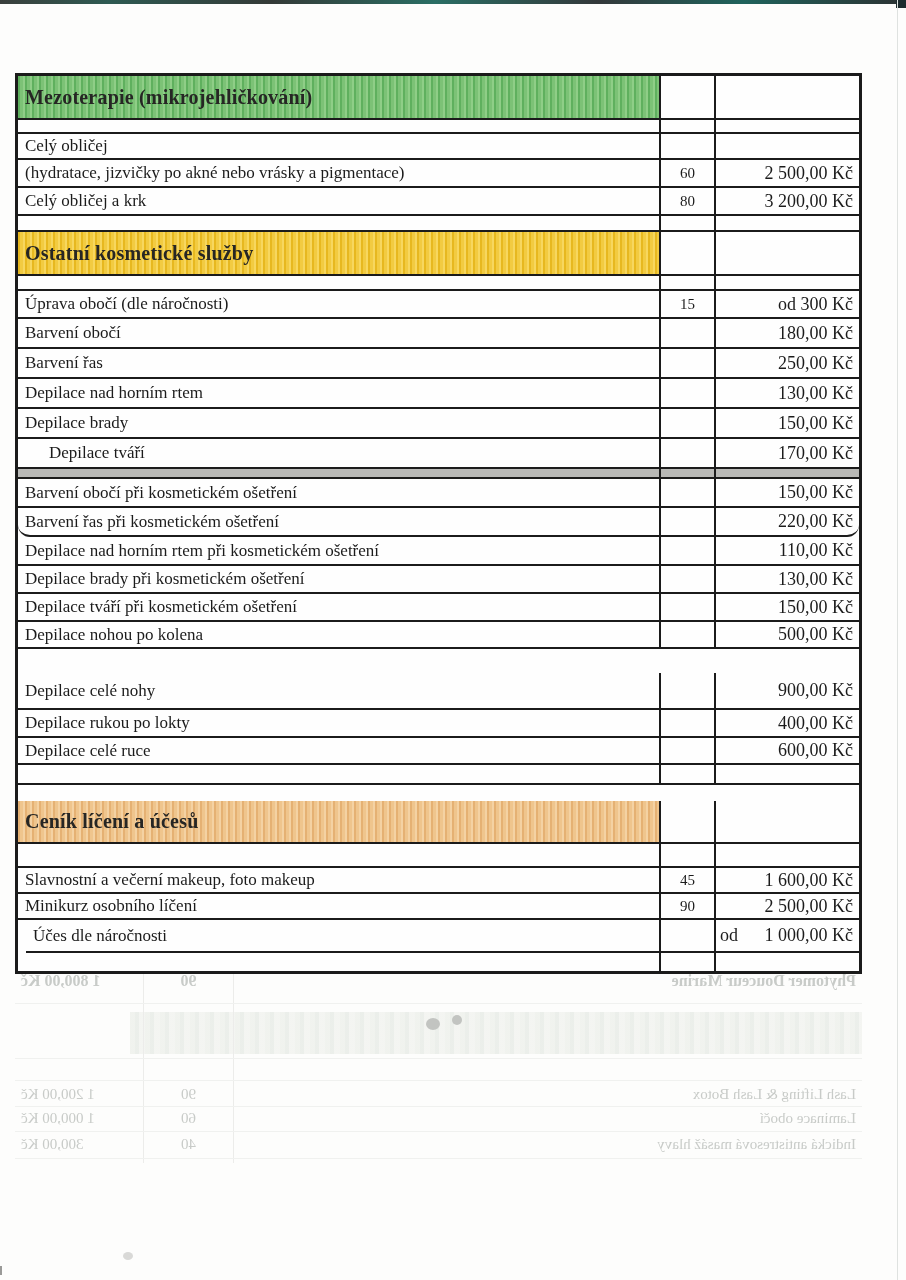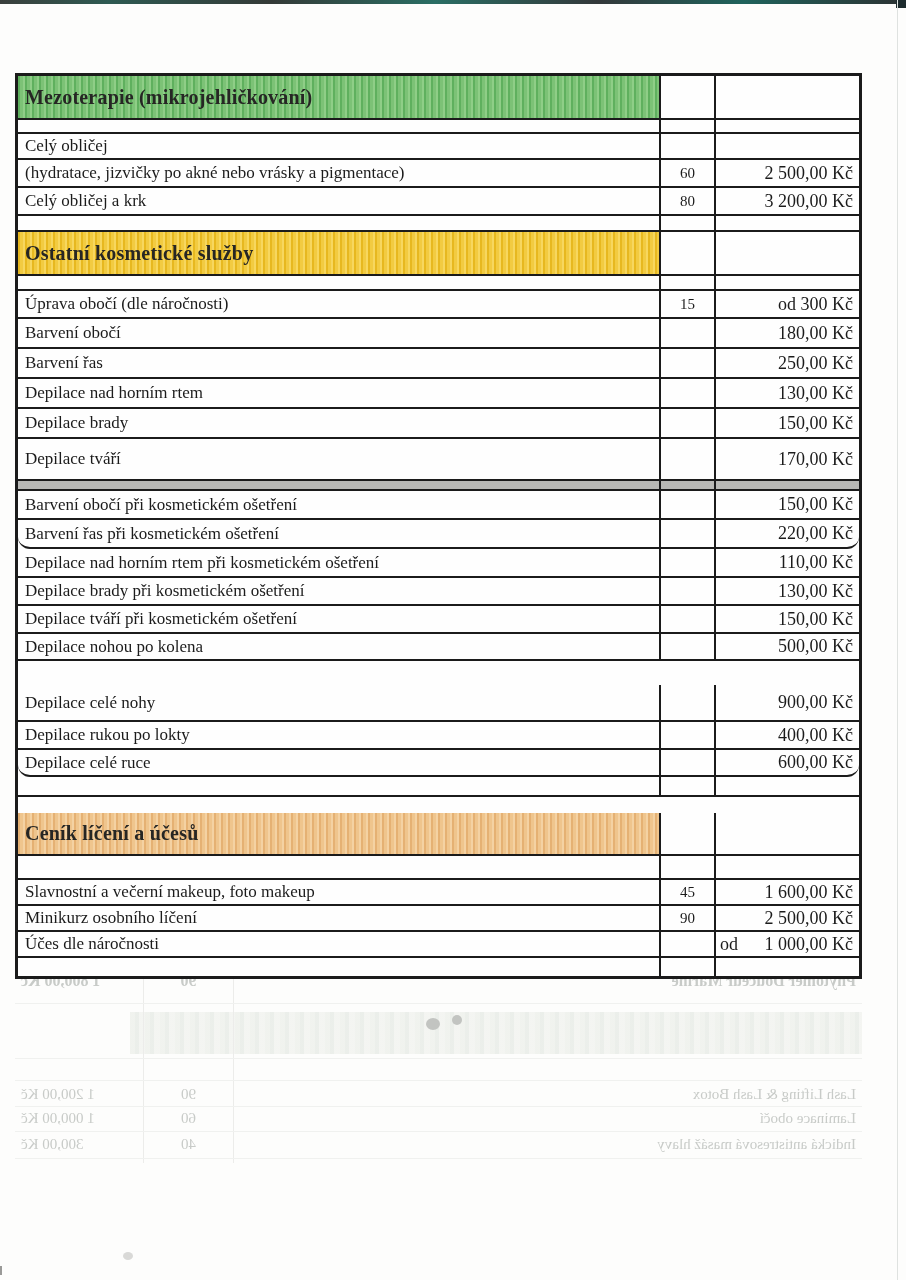--- a/index.html
+++ b/index.html
@@ -248,21 +248,21 @@
       </div>
       <div class="t-row item" style="height: 30px;">
         <div class="cell c-label">
           <div class="">Depilace brady</div>
         </div>
         <div class="cell c-min"></div>
         <div class="cell c-price">
           <div class="">150,00 Kč</div>
         </div>
       </div>
-      <div class="t-row item" style="height: 42px;">
+      <div class="t-row item" style="height: 30px; padding-left: 24px;">
         <div class="cell c-label">
           <div class="">Depilace tváří</div>
         </div>
         <div class="cell c-min"></div>
         <div class="cell c-price">
           <div class="">170,00 Kč</div>
         </div>
       </div>
       <div class="t-row divider" style="height: 10px;">
         <div class="cell c-label"></div>
@@ -334,21 +334,21 @@
       </div>
       <div class="t-row item" style="height: 28px;">
         <div class="cell c-label">
           <div class="">Depilace rukou po lokty</div>
         </div>
         <div class="cell c-min"></div>
         <div class="cell c-price">
           <div class="">400,00 Kč</div>
         </div>
       </div>
-      <div class="t-row item" style="height: 27px; border-radius: 12px;">
+      <div class="t-row item" style="height: 27px;">
         <div class="cell c-label">
           <div class="">Depilace celé ruce</div>
         </div>
         <div class="cell c-min"></div>
         <div class="cell c-price">
           <div class="">600,00 Kč</div>
         </div>
       </div>
       <div class="t-row spacer" style="height: 20px;">
         <div class="cell c-label"></div>
@@ -382,21 +382,21 @@
         <div class="cell c-label">
           <div class="">Minikurz osobního líčení</div>
         </div>
         <div class="cell c-min">
           <div class="">90</div>
         </div>
         <div class="cell c-price">
           <div class="">2 500,00 Kč</div>
         </div>
       </div>
-      <div class="t-row item" style="height: 26px;">
+      <div class="t-row item" style="height: 33px; margin-left: 8px;">
         <div class="cell c-label">
           <div class="">Účes dle náročnosti</div>
         </div>
         <div class="cell c-min"></div>
         <div class="cell c-price split">
           <div class="">od</div>
           <div class="">1 000,00 Kč</div>
         </div>
       </div>
       <div class="t-row spacer" style="height: 18px;">

